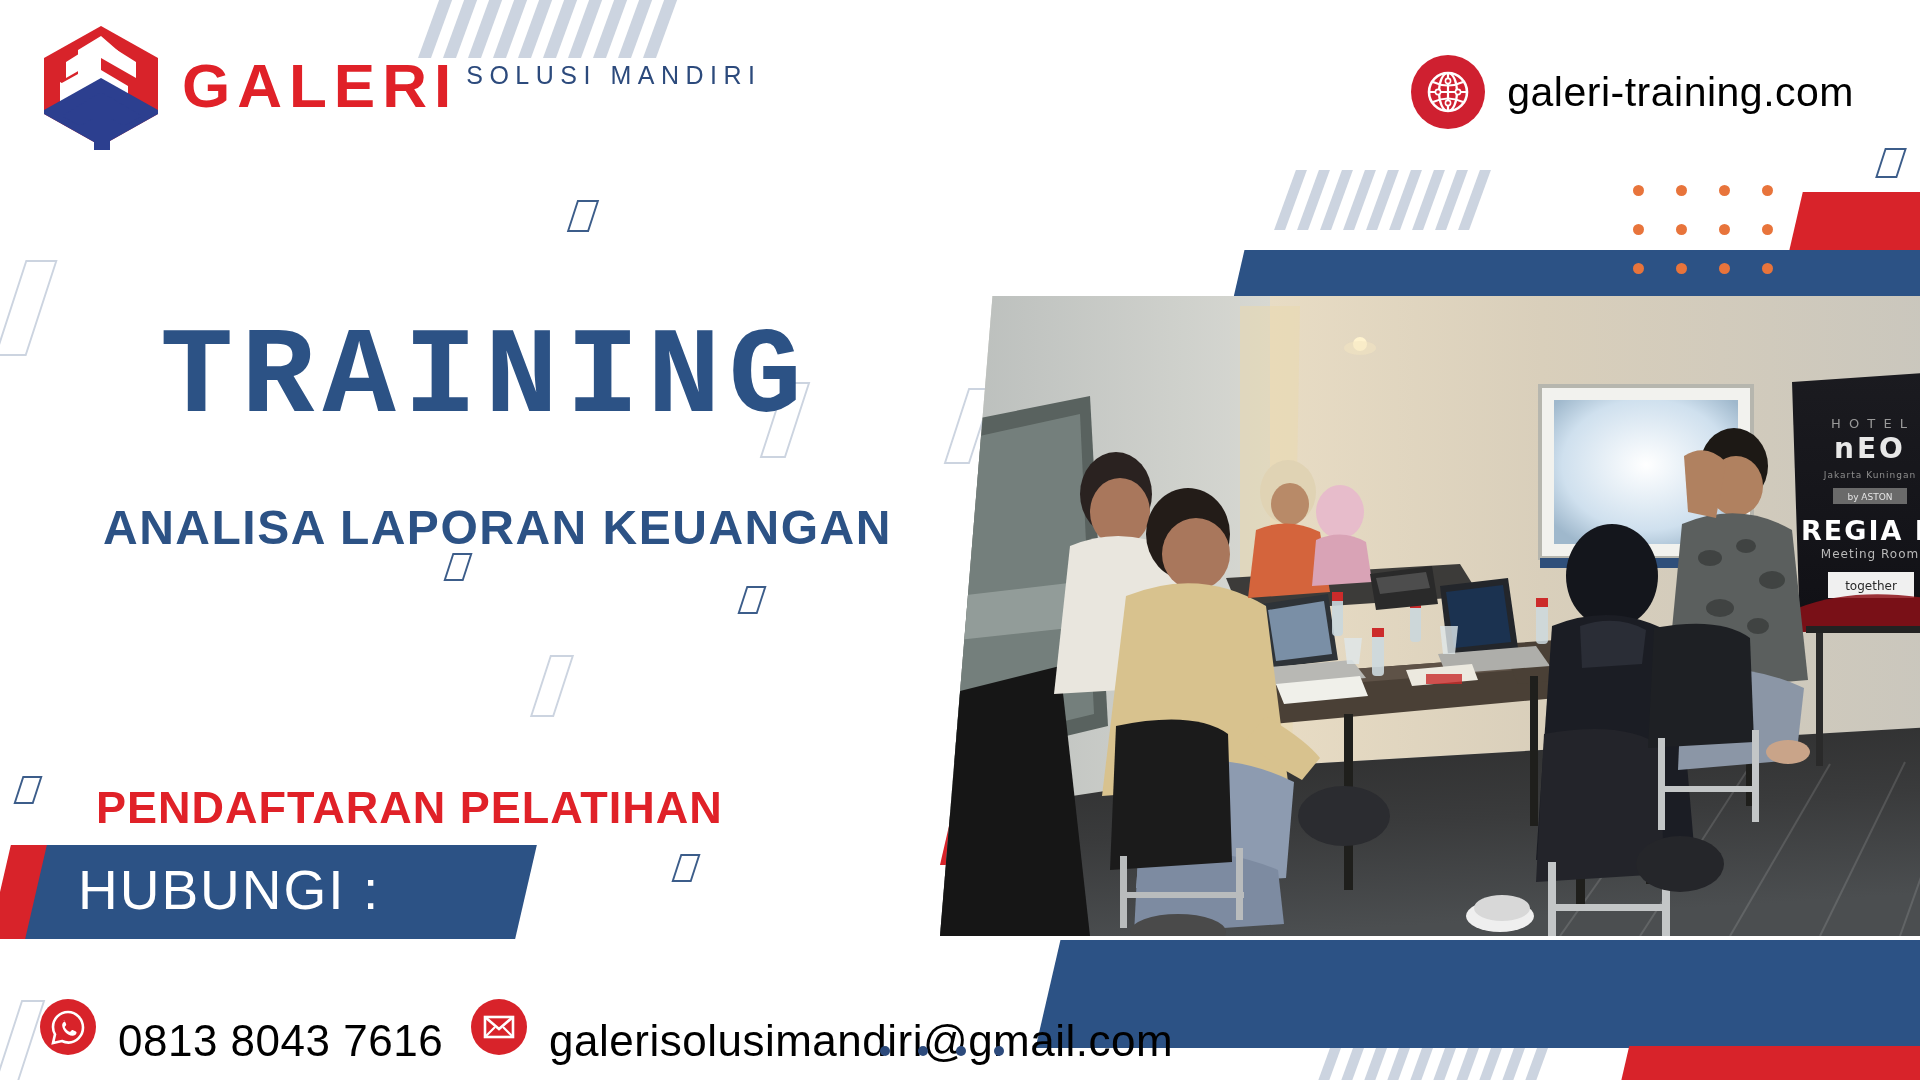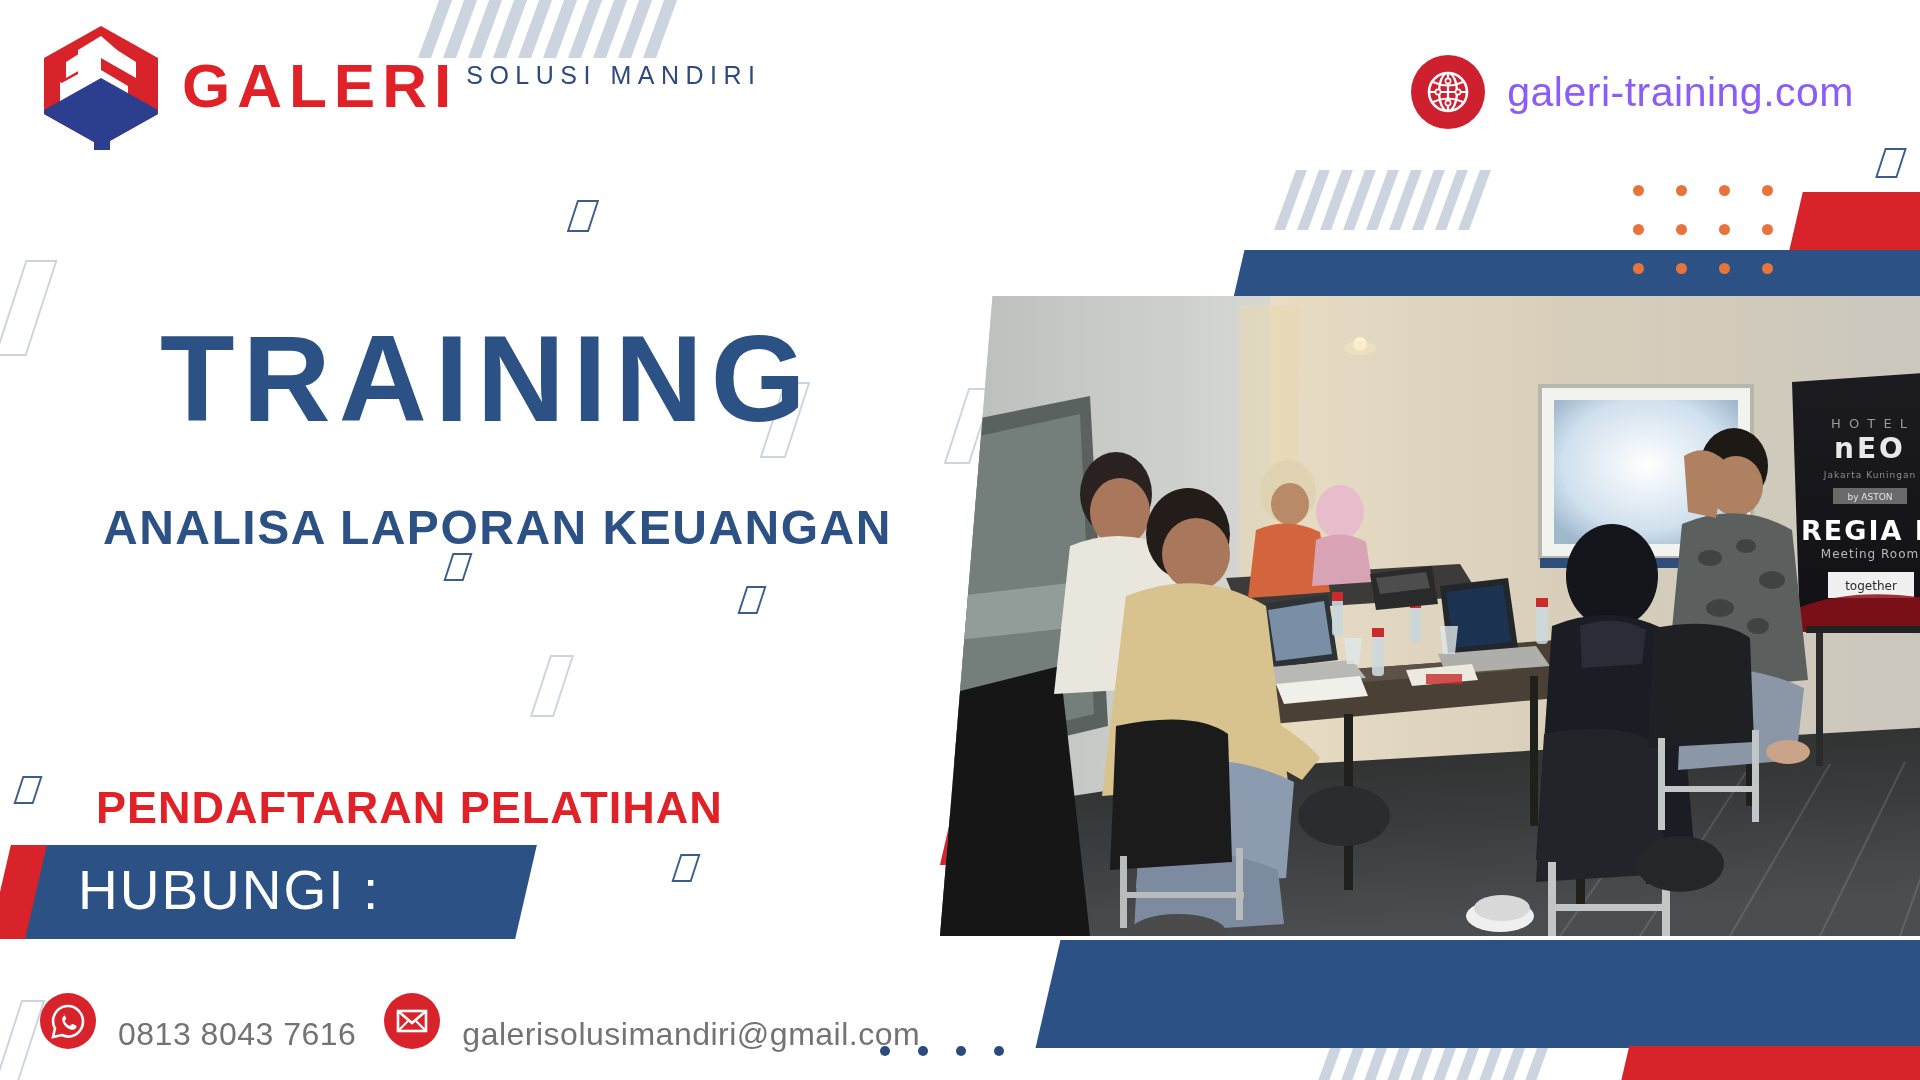--- a/index.html
+++ b/index.html
@@ -92,34 +92,35 @@
     gap: 22px;
   }
   #globe-icon {
     width: 74px; height: 74px;
     border-radius: 50%;
     background: #cf2030;
     display: flex; align-items: center; justify-content: center;
   }
   #website-text {
     font-size: 41px;
-    color: #8b5cf6;
+    color: #000000;
     letter-spacing: .5px;
   }
 
   
   #title-main {
     position: absolute;
     left: 160px;
     top: 318px;
     font-size: 122px;
     font-weight: bold;
     color: #2c5285;
     letter-spacing: 8px;
     line-height: 1;
+    font-family: Liberation Mono, monospace;
   }
   #title-sub {
     position: absolute;
     left: 103px;
     top: 500px;
     font-size: 48px;
     font-weight: bold;
     color: #2c5285;
     letter-spacing: 1.5px;
   }
@@ -166,22 +167,22 @@
   #contact-row {
     position: absolute;
     left: 40px;
     top: 988px;
     display: flex;
     align-items: center;
     gap: 28px;
   }
   .contact-item { display: flex; align-items: center; gap: 22px; }
   .contact-text {
-    font-size: 32px;
-    color: #737373;
+    font-size: 44px;
+    color: #000000;
     letter-spacing: .5px;
     margin-top: 28px;
   }
   .round-icon {
     width: 56px; height: 56px;
     border-radius: 50%;
     background: #d8232a;
     display: flex; align-items: center; justify-content: center;
     flex: 0 0 auto;
   }

